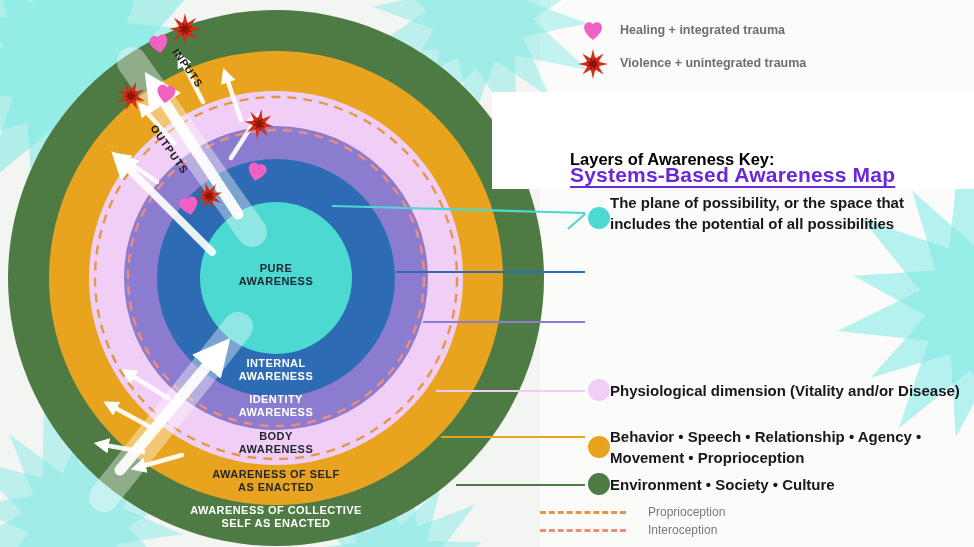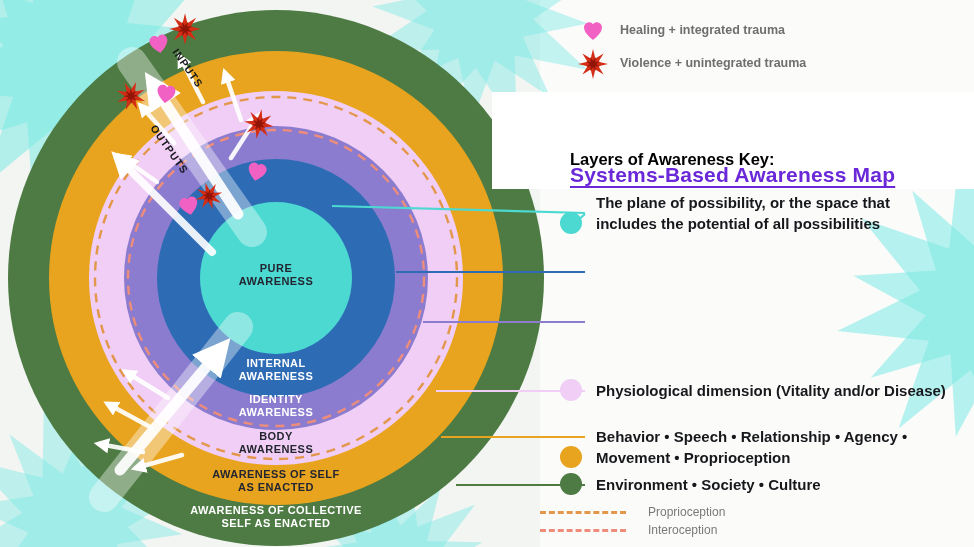--- a/index.html
+++ b/index.html
@@ -50,21 +50,21 @@
   .header-band{position:absolute;left:492px;top:92px;width:482px;height:97px;background:#ffffff;}
   .title{
     position:absolute;left:78px;top:23px;font-size:21px;font-weight:800;
     color:var(--c-title,#6a28d9);text-decoration:underline;
     text-decoration-thickness:2px;text-underline-offset:4px;letter-spacing:.2px;white-space:nowrap;margin-top:48px;
   }
   .subtitle{position:absolute;left:78px;top:58px;font-size:16.5px;font-weight:800;color:#000000;white-space:nowrap;}
 
   .legend-top-label{position:absolute;left:620px;font-size:12.5px;color:#6f6f6f;font-weight:700;white-space:nowrap;}
 
-  .key-row{position:absolute;left:560px;display:flex;gap:14px;align-items:flex-end;}
+  .key-row{position:absolute;left:588px;display:flex;align-items:center;}
   .key-dot{width:22px;height:22px;border-radius:50%;flex:0 0 22px;margin-top:-1px;}
   .key-row.center-dot .key-dot{margin-top:10px;}
   .dot-teal{background:var(--c-teal,#4bd9d2);}
   .dot-blue{background:var(--c-blue,#2d6cb4);}
   .dot-purple{background:var(--c-purple,#8b7ccf);}
   .dot-lavender{background:var(--c-lavender,#f0cef5);}
   .dot-orange{background:var(--c-orange,#e9a41f);}
   .dot-green{background:var(--c-green,#4d7b43);}
   .key-text{width:352px;font-size:15px;line-height:21px;font-weight:700;color:#17181c;}
 

